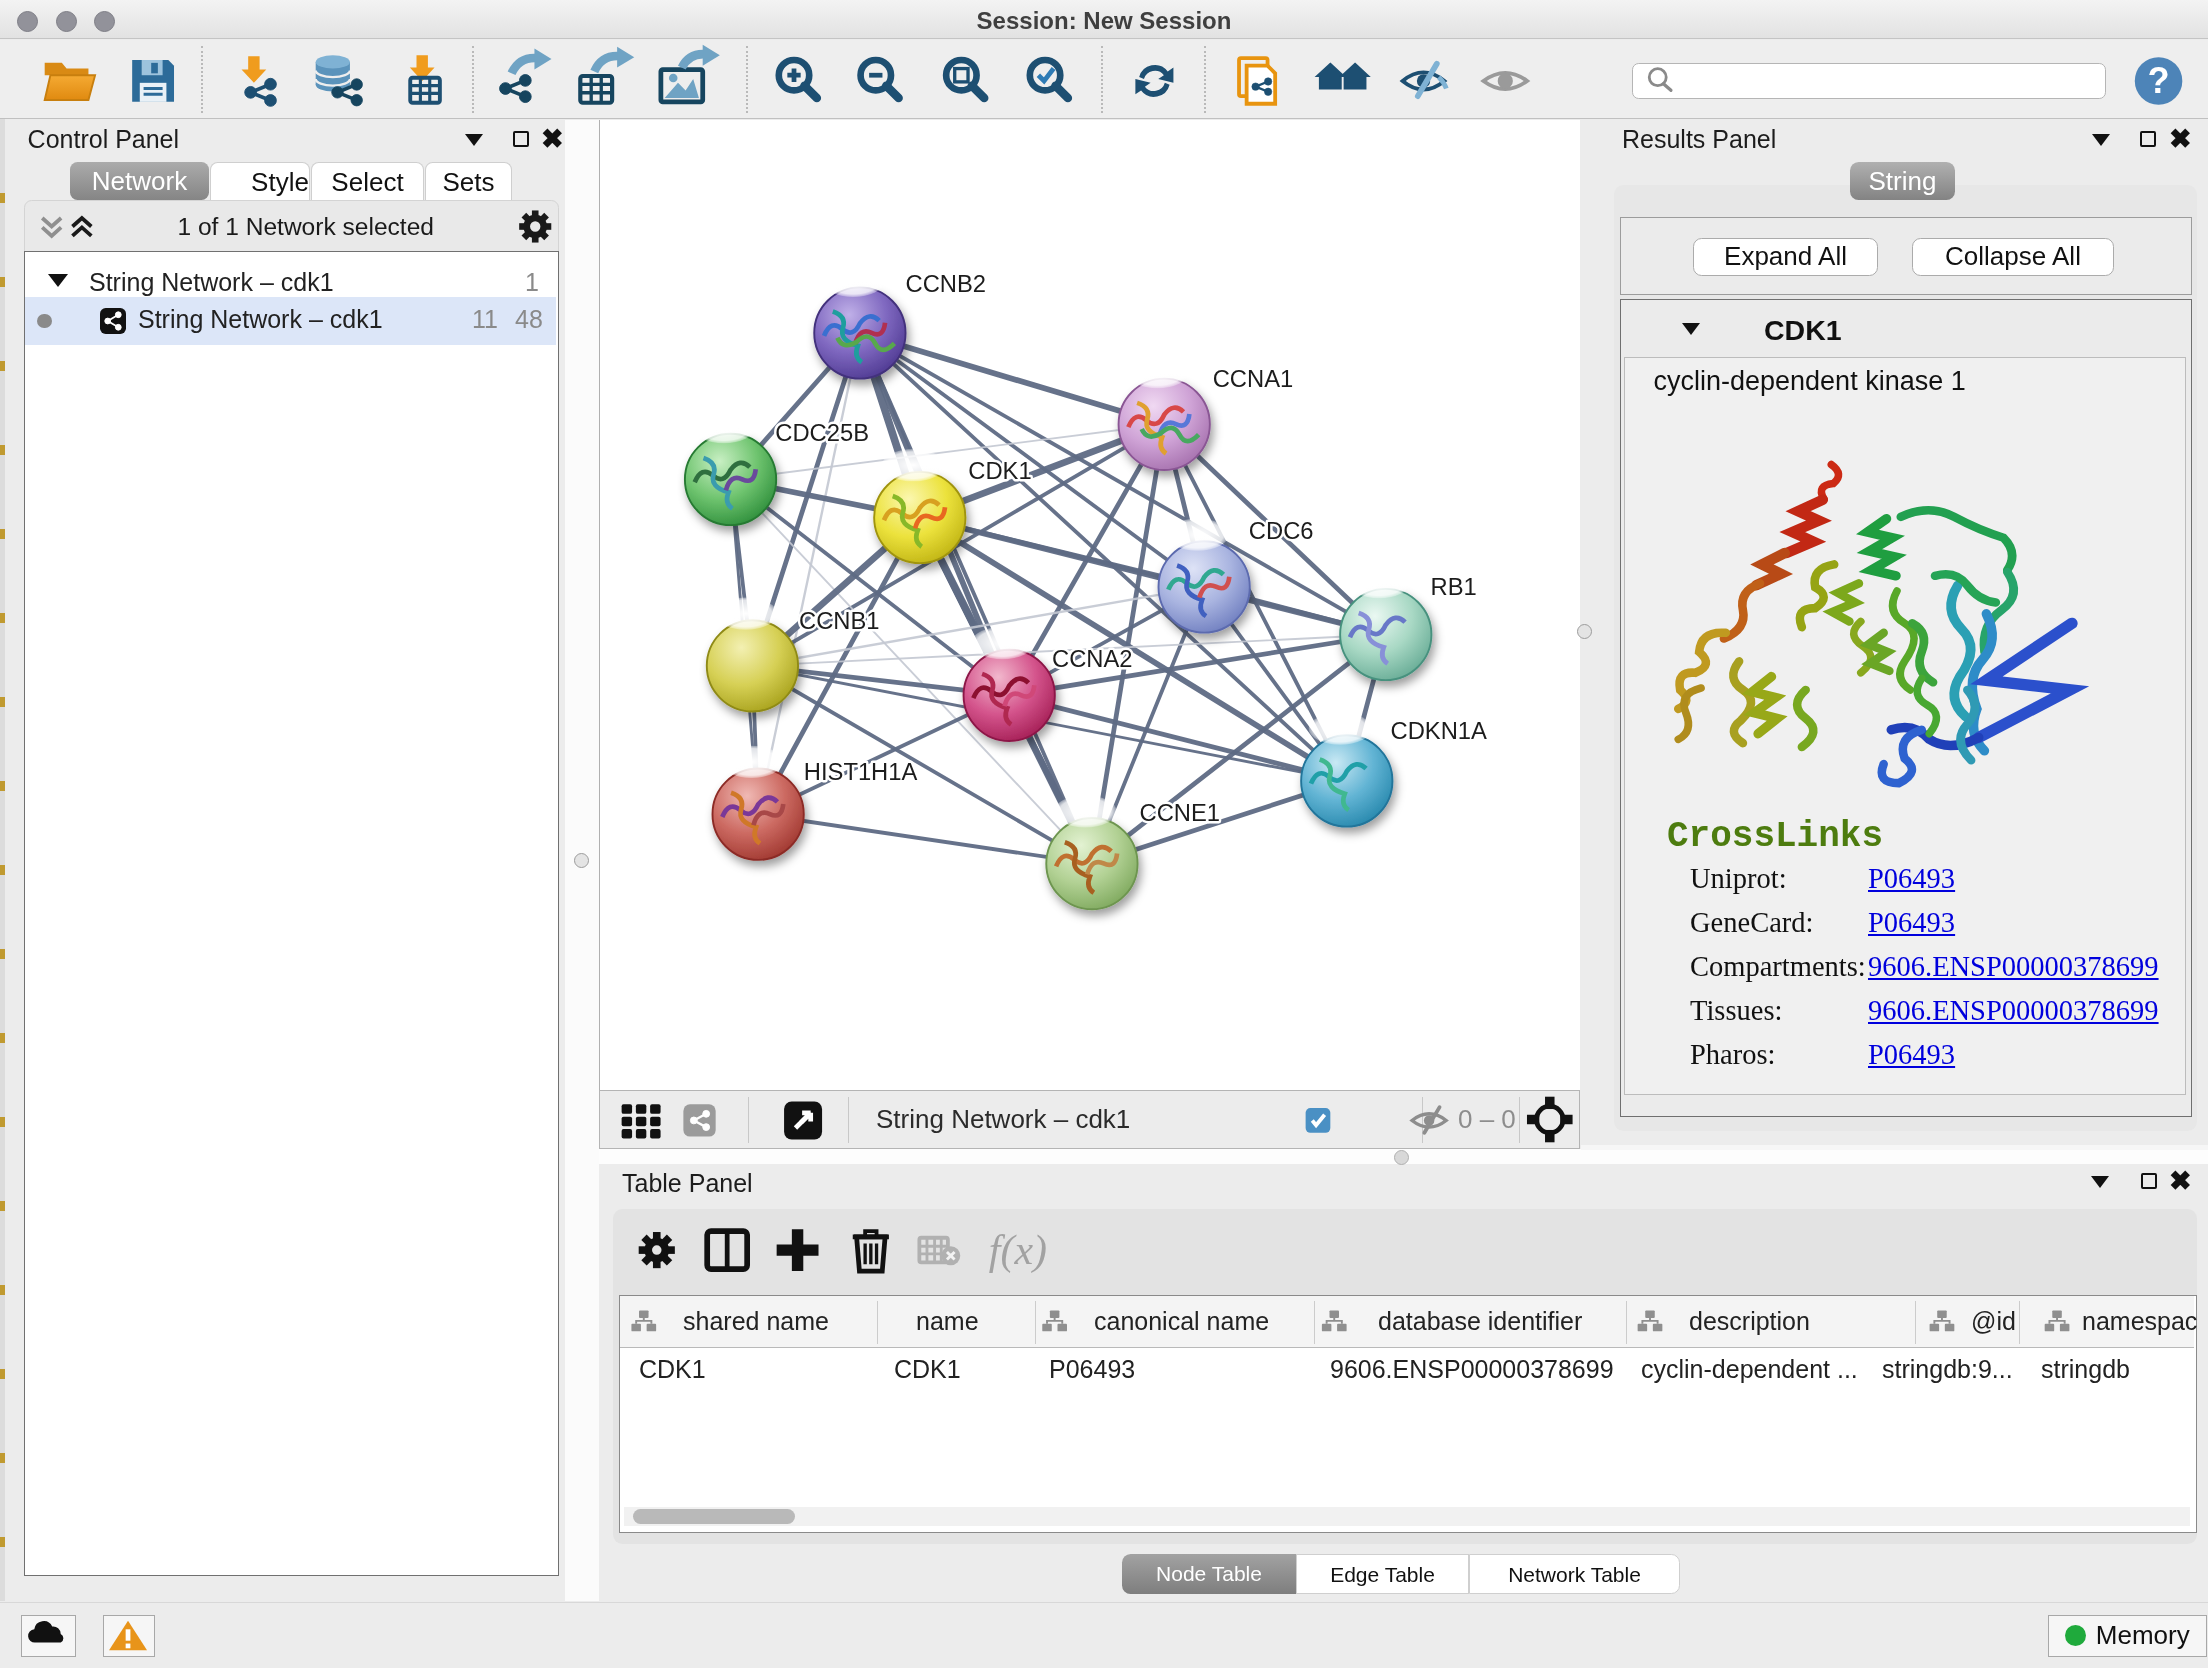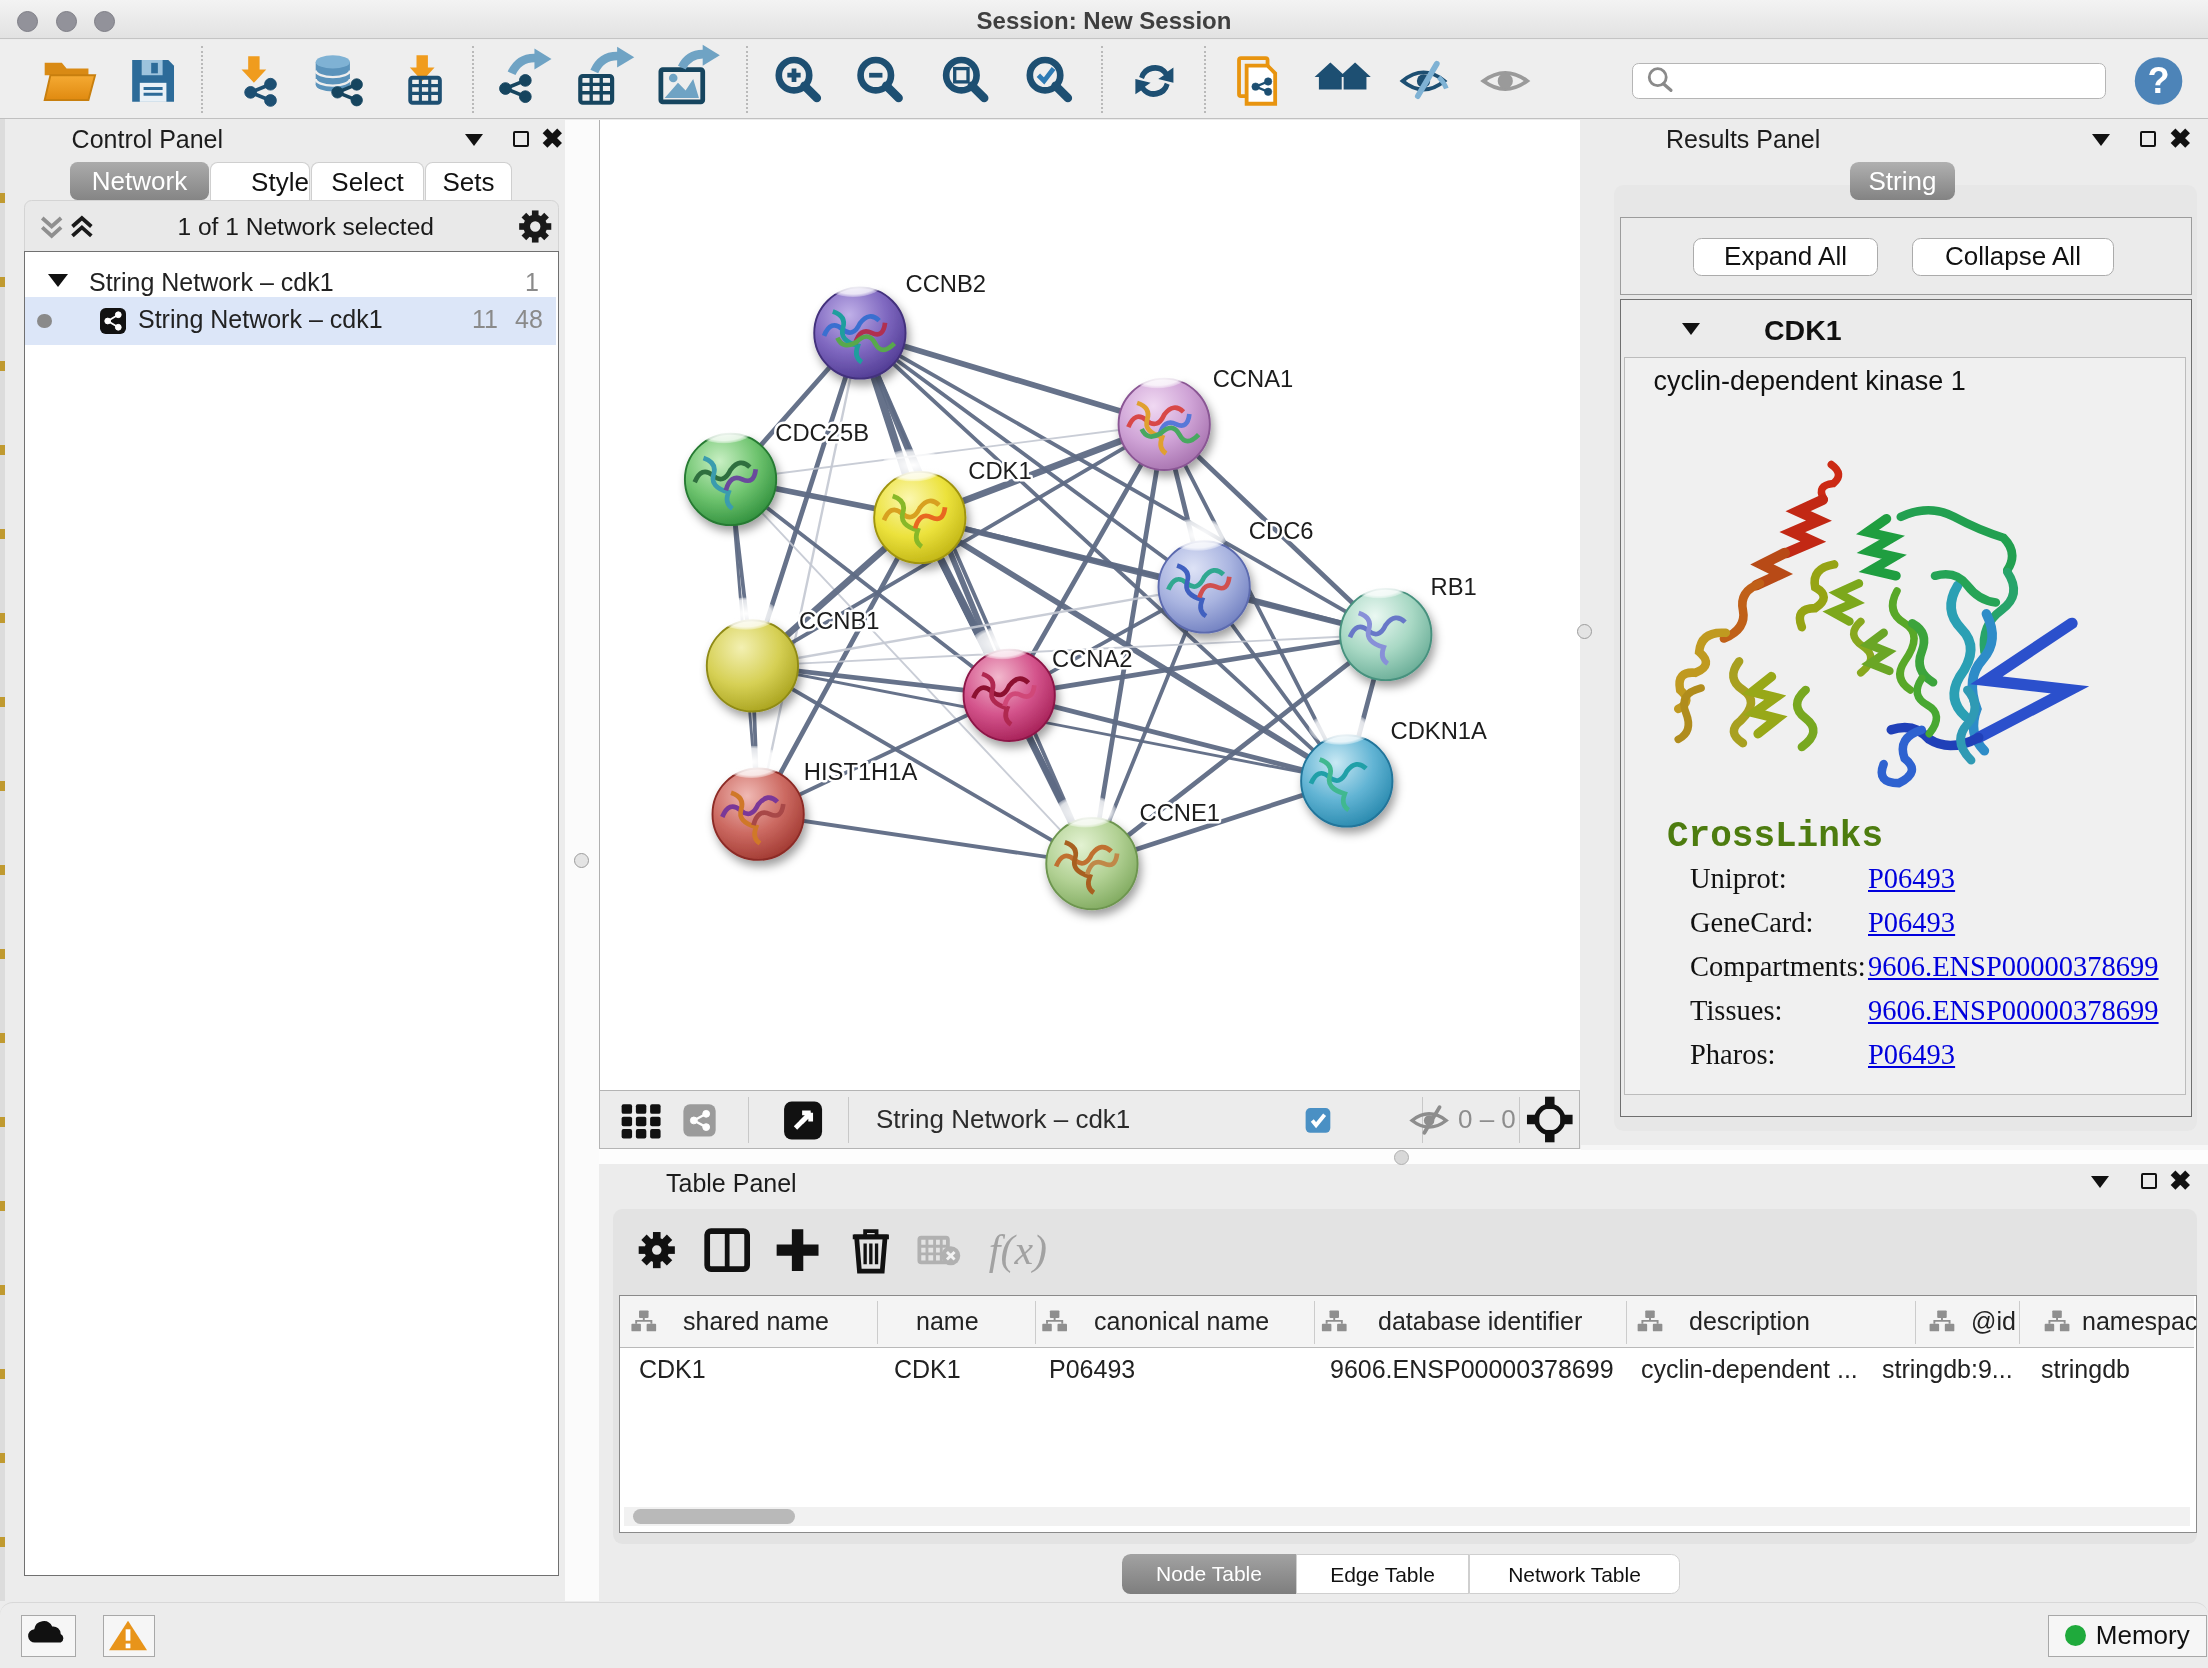--- a/index.html
+++ b/index.html
@@ -13,21 +13,21 @@
 .tl { position:absolute; top:10.5px; width:21px; height:21px; border-radius:50%;
   background:#92929a; border:1px solid #7e7e86; }
 #title { position:absolute; top:6.7px; left:0; width:2208px; text-align:center;
   font-size:24px; font-weight:bold; color:#3f3f3f; }
 
 #toolbar { position:absolute; left:0; top:40px; width:2208px; height:79px; background:#eeeeee; border-bottom:1px solid #c0c0c0; }
 .tbsep { position:absolute; top:5.7px; width:0; height:67px; border-left:2.9px dotted #b9b9b9; }
 #searchbox { position:absolute; left:1632px; top:23px; width:474px; height:36px; background:#fff;
   border:1.9px solid #b5b5b5; border-radius:6.7px; }
 
-.paneltitle { font-size:25px; color:#1c1c1c;margin-left:44px; }
+.paneltitle { font-size:25px; color:#1c1c1c; }
 .pm-arrow { position:absolute; width:0; height:0; border-left:9.5px solid transparent; border-right:9.5px solid transparent; border-top:12.4px solid #111; }
 .pm-box { position:absolute; width:16px; height:16px; border:2.9px solid #111; border-radius:1.9px; }
 .pm-x { position:absolute; font-size:27px; font-weight:bold; color:#111; line-height:1; }
 
 #cp-title { position:absolute; left:27.6px; top:125px; }
 .tab { position:absolute; top:162px; height:38px; font-size:26px; color:#111; text-align:center;
   background:#fff; border:1px solid #cfcfcf; border-bottom:none; border-radius:7.6px 7.6px 0 0; line-height:38px; }
 .tabsel { background:linear-gradient(#ababab,#858585); color:#fff; border:none; border-radius:7.6px; }
 #cp-sub { position:absolute; left:24px; top:200px; width:535px; height:56px; background:#e9e9e9; border:1px solid #d4d4d4; border-radius:7.6px 7.6px 0 0;}
 #cp-tree { position:absolute; left:24px; top:251px; width:535px; height:1325px; background:#fff; border:1.9px solid #707070; }
@@ -49,21 +49,21 @@
 .xlink { color:#0000dd; text-decoration:underline; }
 
 #tablepanel { position:absolute; left:599px; top:1164px; width:1609px; height:437px; background:#ececec; }
 #tp-toolbox { position:absolute; left:613px; top:1209px; width:1584px; height:335px; background:#e3e3e3; border-radius:9.5px; }
 #tp-table { position:absolute; left:619px; top:1295px; width:1578px; height:238px; background:#fff; border:1.9px solid #8a8a8a; }
 #tp-header { position:absolute; left:0; top:0; width:1574px; height:52px; background:#f4f4f4; border-bottom:1.9px solid #b9b9b9; font-size:25px; color:#222; }
 .colsep { position:absolute; top:4.8px; width:0; height:43px; border-left:1.9px solid #cccccc; }
 .btab { position:absolute; top:1554px; height:40px; background:#fff; border:1px solid #cfcfcf;
   font-size:21px; color:#111; text-align:center; line-height:40px; }
 
-#statusbar { position:absolute; left:0; top:1602px; width:2208px; height:67px; background:#ececec; border-top:1.9px solid #d8d8d8;border-radius:13px; }
+#statusbar { position:absolute; left:0; top:1602px; width:2208px; height:67px; background:#ececec; border-top:1.9px solid #d8d8d8; }
 .sbtn { position:absolute; top:12.4px; height:42px; background:#f6f6f6; border:1.9px solid #a8a8a8; }
 </style>
 </head>
 <body>
 <div id="app">
 
   <div id="titlebar">
     <div class="tl" style="left:17px;"></div>
     <div class="tl" style="left:56px;"></div>
     <div class="tl" style="left:94px;"></div>

